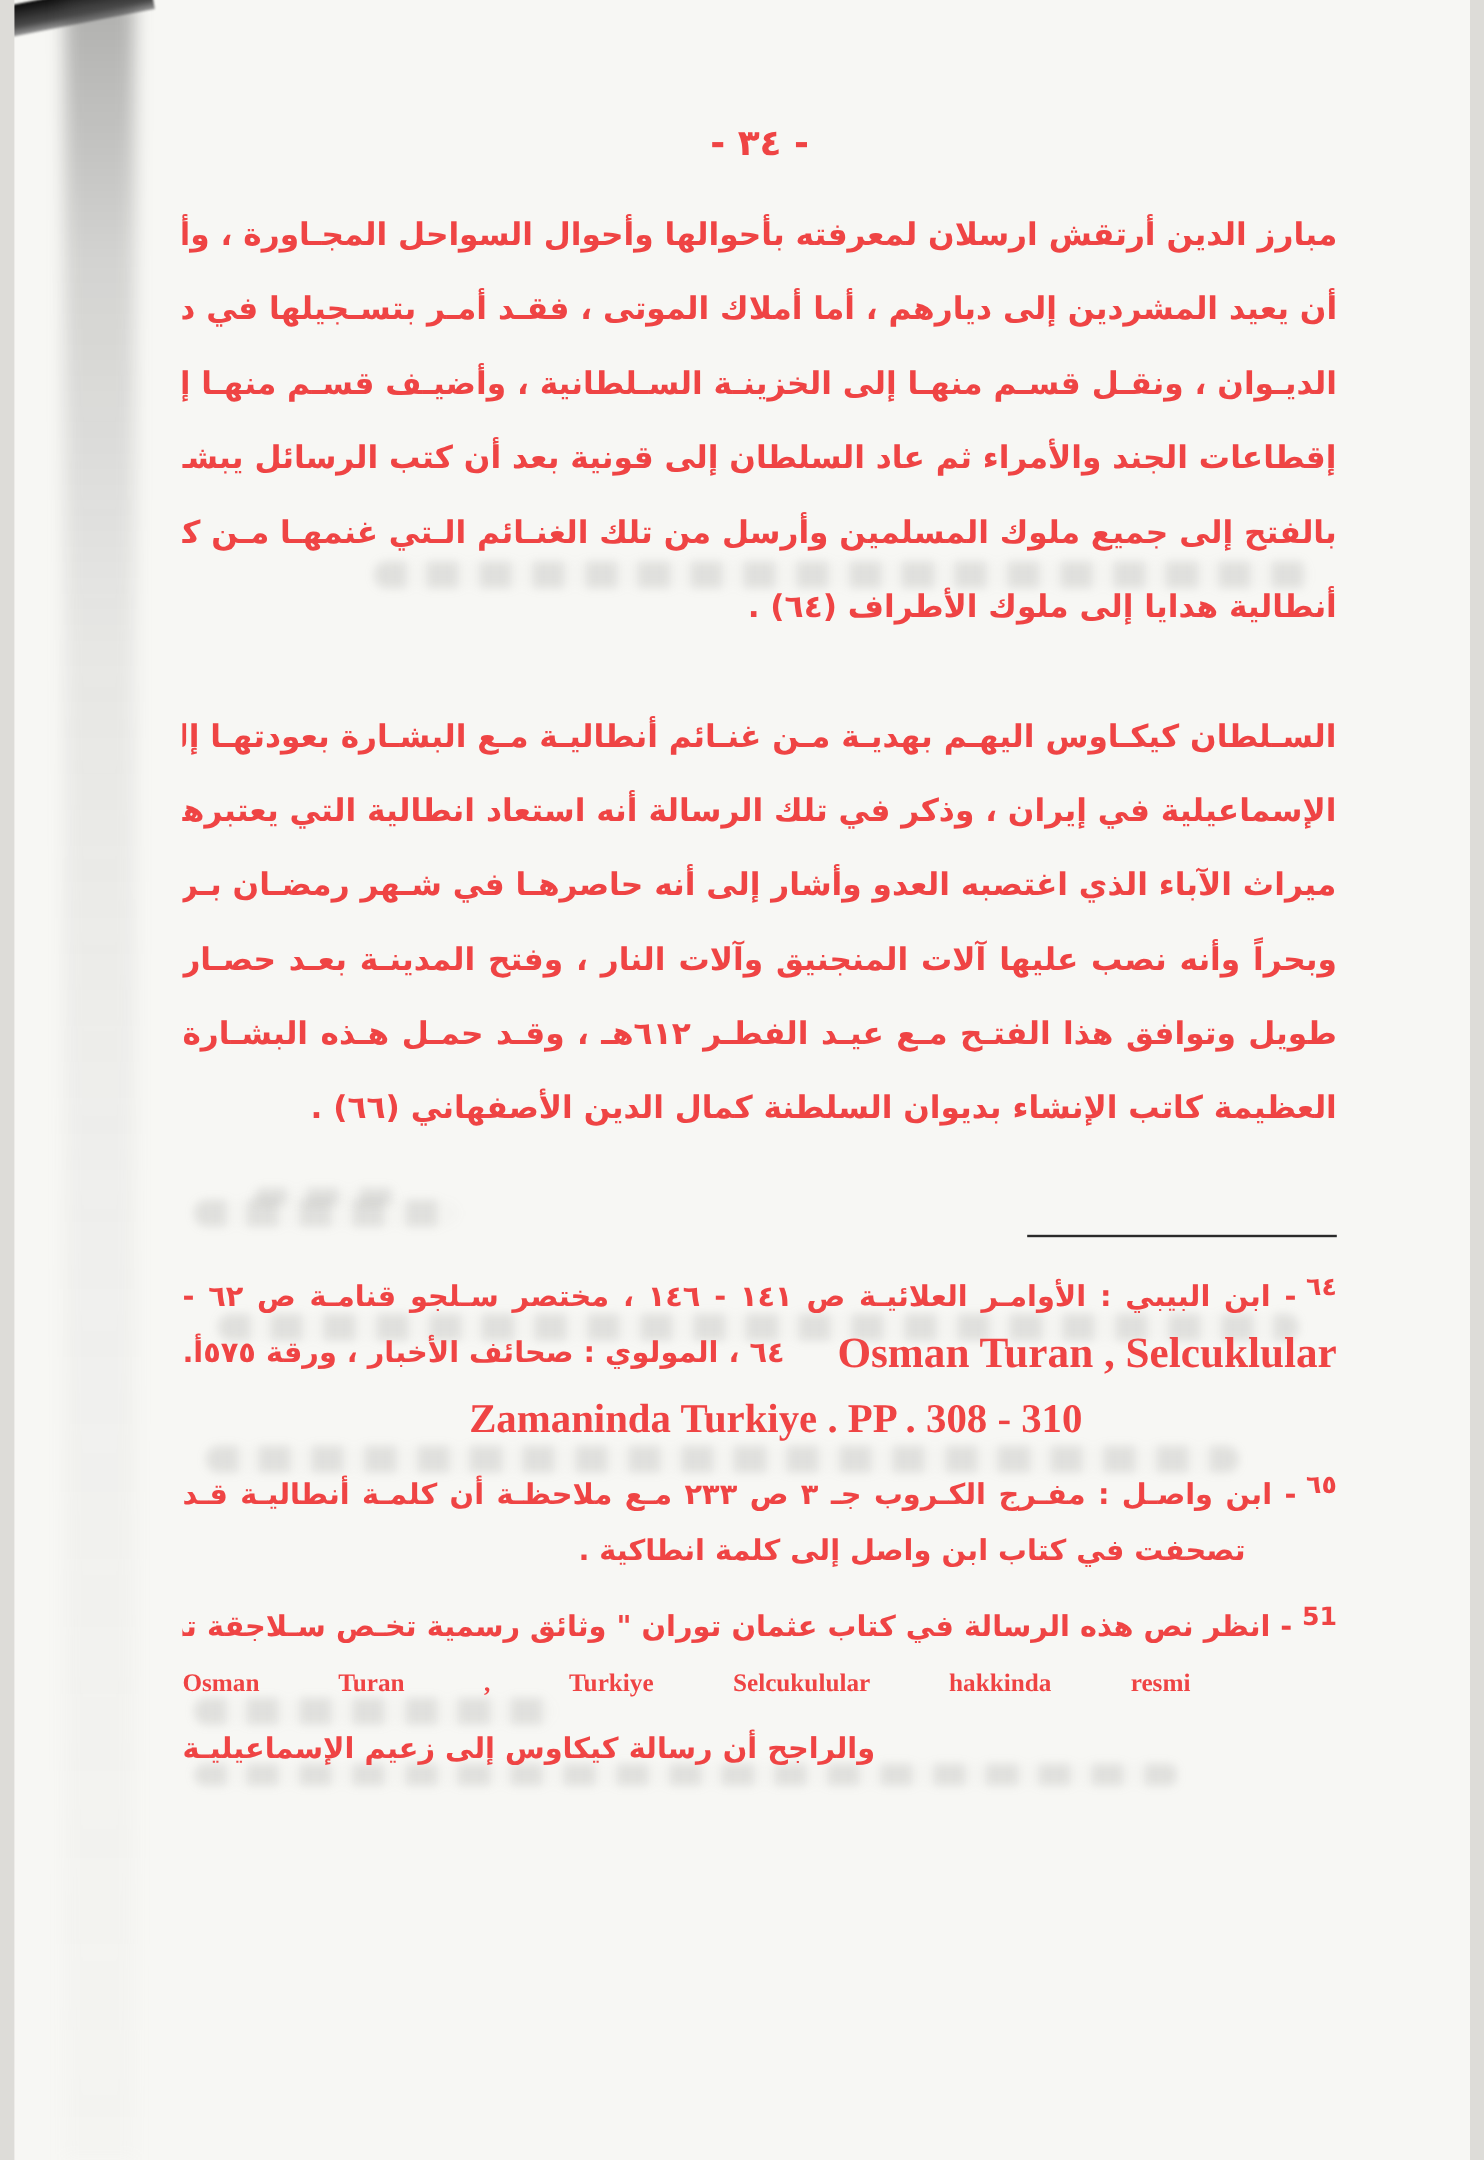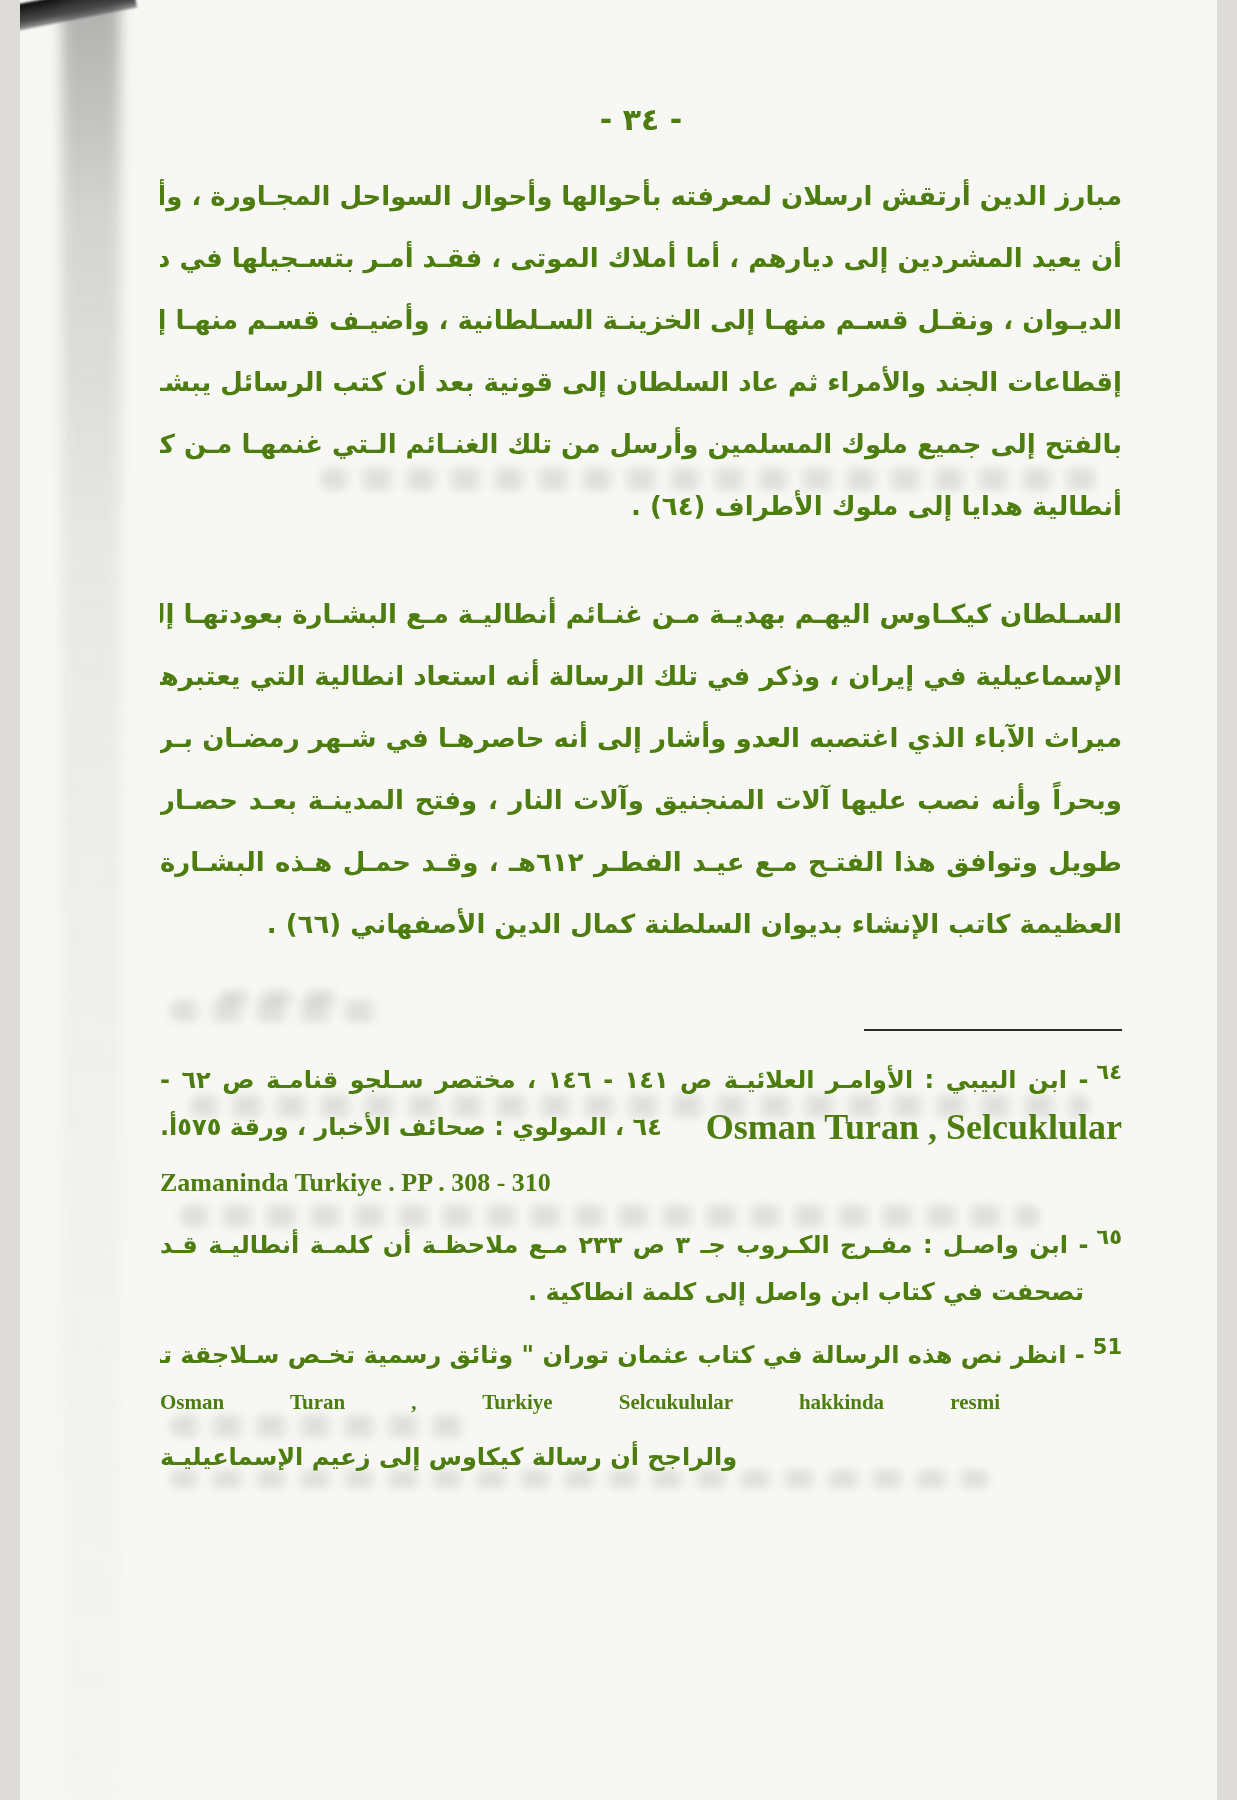--- a/index.html
+++ b/index.html
@@ -4,22 +4,23 @@
 <style>
   html, body { margin: 0; padding: 0; }
   body { background: #dddcd8; }
   .page {
     position: relative;
     width: 1197px;
     height: 1800px;
     margin: 0 auto;
     background: #f7f7f4;
     overflow: hidden;
-    color: #4d7c0f;
+    color: #ef4444;
     font-family: "DejaVu Sans", sans-serif;
+    padding-left: 16px;
   }
   
   .corner-artifact {
     position: absolute;
     left: -34px; top: -4px;
     width: 150px; height: 26px;
     background: linear-gradient(to bottom, #0c0c0c, #4a4a4a 70%, #9a9a9a);
     transform: rotate(-11deg);
     filter: blur(1px);
   }
@@ -112,34 +113,35 @@
     direction: ltr;
     unicode-bidi: embed;
     font-family: "Liberation Serif", serif;
     font-weight: 700;
     font-size: 36px;
   }
   .fn-latin-line {
     direction: ltr;
     font-family: "Liberation Serif", serif;
     font-weight: 700;
-    font-size: 26px;
-    line-height: 55px;
-    height: 55px;
+    font-size: 34px;
+    line-height: 55px;
+    height: 55px;
+    text-align: right;
     overflow: hidden;
     white-space: nowrap;
   }
   .fn64-l3 { padding-right: 212px; }
   .fn65-l2 {
     direction: rtl;
     font-size: 24px;
     font-weight: 700;
     line-height: 55px;
     height: 55px;
-    text-align: center;
+    text-align: left;
     padding-left: 330px;
     white-space: nowrap;
     overflow: hidden;
   }
   .fn66-l2 {
     direction: ltr;
     font-family: "Liberation Serif", serif;
     font-weight: 700;
     font-size: 21px;
     line-height: 55px;

